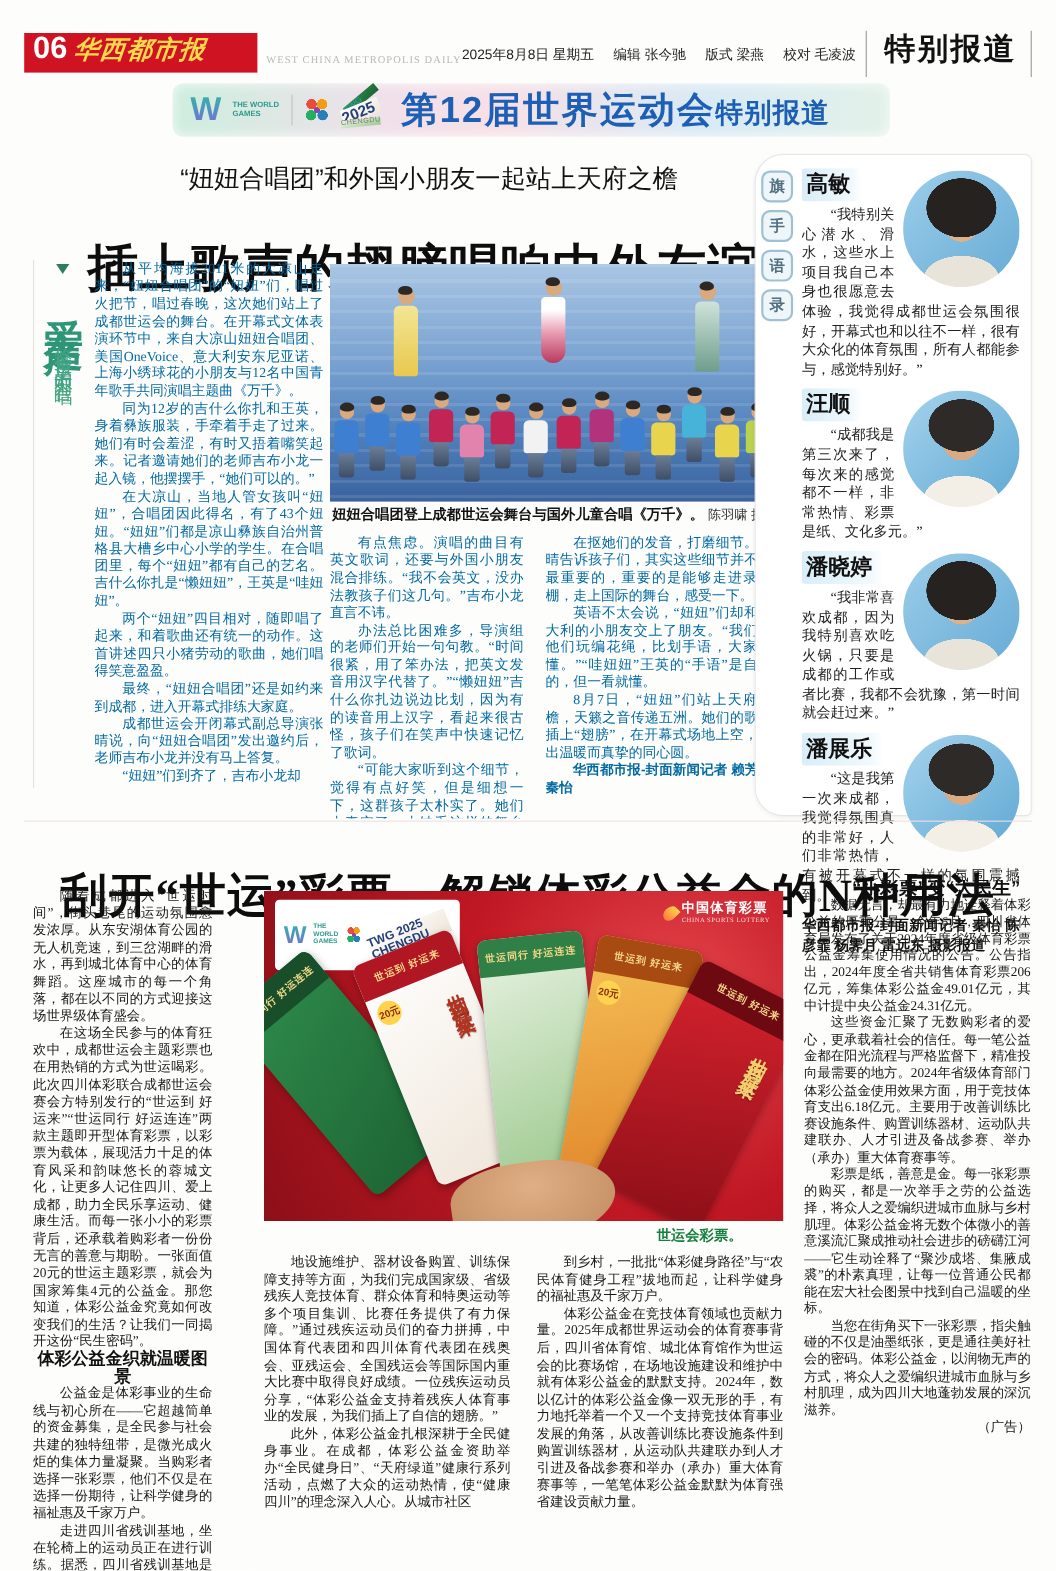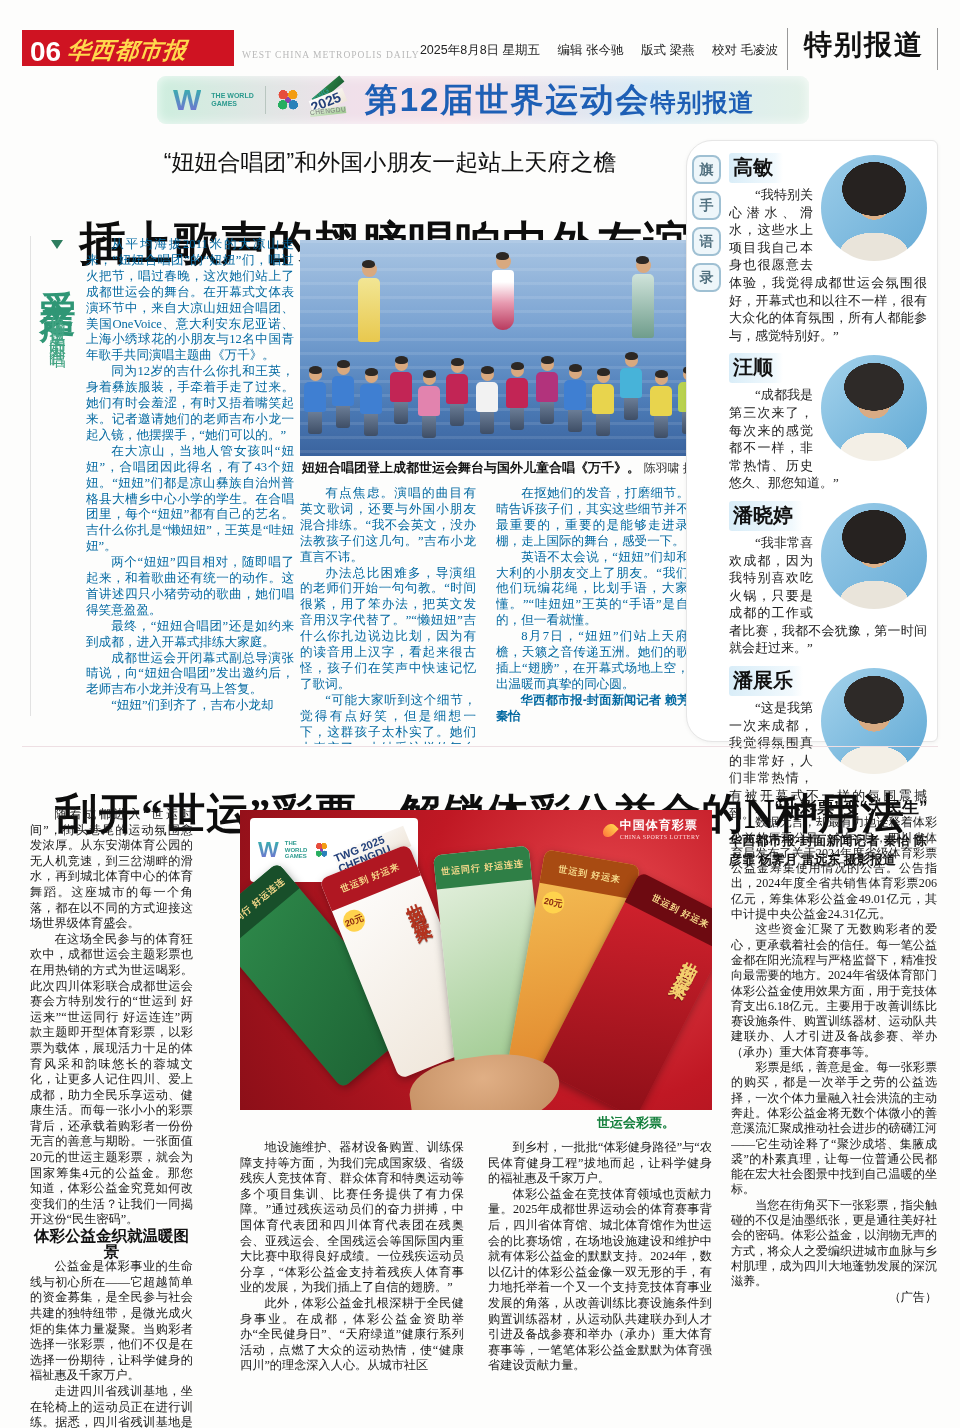--- a/index.html
+++ b/index.html
@@ -1,21 +1,21 @@
 <!DOCTYPE html>
 <html><head>
 <meta charset="utf-8">
 <style>
   html,body{margin:0;padding:0;}
   body{width:960px;height:1428px;background:#ffffff;font-family:"Liberation Serif","DejaVu Serif",serif;color:#141414;}
   #page{position:relative;width:960px;height:1428px;overflow:hidden;background:#fdfdfc;}
 
   
   .top-bar{position:absolute;left:22px;top:28px;width:916px;height:42px;}
-  .pn-box{position:absolute;left:0;top:2px;width:212px;height:36px;background:#cf1322;display:flex;align-items:flex-end;gap:6px;padding:0 8px;box-sizing:border-box;}
+  .pn-box{position:absolute;left:0;top:2px;width:212px;height:36px;background:#cf1322;display:flex;align-items:flex-start;gap:6px;padding:0 8px;box-sizing:border-box;}
   .pn{font-family:"Liberation Sans","DejaVu Sans",sans-serif;font-weight:900;font-size:28px;color:#fff;line-height:1;}
   .mast-cn{font-weight:900;font-size:23px;color:#ffd94d;font-style:italic;letter-spacing:1px;transform:skewX(-6deg);white-space:nowrap;}
   .mast-en{position:absolute;left:220px;top:22px;font-size:9.5px;color:#b9b9b9;letter-spacing:1px;white-space:nowrap;}
   .date-staff{position:absolute;right:160px;top:14px;font-size:12.5px;color:#222;white-space:nowrap;font-family:"Liberation Sans","DejaVu Sans",sans-serif;}
   .date-staff span{margin-left:14px;}
   .sec-div{position:absolute;top:0;width:1px;height:42px;background:#999;}
   .section-label{position:absolute;right:14px;top:-2px;font-family:"Liberation Sans","DejaVu Sans",sans-serif;font-weight:900;font-size:28px;color:#111;letter-spacing:2px;}
 
   
   .games-banner{position:absolute;left:157px;top:76px;width:652px;height:48px;border-radius:9px;
@@ -305,21 +305,21 @@
       <span class="tab-badge">录</span>
     </div>
     <div class="qitem q-female">
       <div class="qphoto"></div>
       <h3 class="qname">高敏</h3>
       <p class="qtext">“我特别关心潜水、滑水，这些水上项目我自己本身也很愿意去体验，我觉得成都世运会氛围很好，开幕式也和以往不一样，很有大众化的体育氛围，所有人都能参与，感觉特别好。”</p>
     </div>
     <div class="qitem">
       <div class="qphoto"></div>
       <h3 class="qname">汪顺</h3>
-      <p class="qtext">“成都我是第三次来了，每次来的感觉都不一样，非常热情、历史悠久、那您知道。”</p>
+      <p class="qtext">“成都我是第三次来了，每次来的感觉都不一样，非常热情、彩票是纸、文化多元。”</p>
     </div>
     <div class="qitem q-female">
       <div class="qphoto"></div>
       <h3 class="qname">潘晓婷</h3>
       <p class="qtext">“我非常喜欢成都，因为我特别喜欢吃火锅，只要是成都的工作或者比赛，我都不会犹豫，第一时间就会赶过来。”</p>
     </div>
     <div class="qitem">
       <div class="qphoto"></div>
       <h3 class="qname">潘展乐</h3>
       <p class="qtext">“这是我第一次来成都，我觉得氛围真的非常好，人们非常热情，有被开幕式不一样的氛围震撼到。”</p>
@@ -383,18 +383,18 @@
     <p>此外，体彩公益金扎根深耕于全民健身事业。在成都，体彩公益金资助举办“全民健身日”、“天府绿道”健康行系列活动，点燃了大众的运动热情，使“健康四川”的理念深入人心。从城市社区</p>
   </div>
   <div class="a2-colC body2">
     <p>到乡村，一批批“体彩健身路径”与“农民体育健身工程”拔地而起，让科学健身的福祉惠及千家万户。</p>
     <p>体彩公益金在竞技体育领域也贡献力量。2025年成都世界运动会的体育赛事背后，四川省体育馆、城北体育馆作为世运会的比赛场馆，在场地设施建设和维护中就有体彩公益金的默默支持。2024年，数以亿计的体彩公益金像一双无形的手，有力地托举着一个又一个支持竞技体育事业发展的角落，从改善训练比赛设施条件到购置训练器材，从运动队共建联办到人才引进及备战参赛和举办（承办）重大体育赛事等，一笔笔体彩公益金默默为体育强省建设贡献力量。</p>
   </div>
   <div class="a2-colD body2">
     <p class="subhead sh2">“小彩票”变“大民生”</p>
     <p>数据无言，却最有力地诠释着体彩公益的厚重分量。今年6月，四川省体育局发布了关于2024年度省级体育彩票公益金筹集使用情况的公告。公告指出，2024年度全省共销售体育彩票206亿元，筹集体彩公益金49.01亿元，其中计提中央公益金24.31亿元。</p>
     <p>这些资金汇聚了无数购彩者的爱心，更承载着社会的信任。每一笔公益金都在阳光流程与严格监督下，精准投向最需要的地方。2024年省级体育部门体彩公益金使用效果方面，用于竞技体育支出6.18亿元。主要用于改善训练比赛设施条件、购置训练器材、运动队共建联办、人才引进及备战参赛、举办（承办）重大体育赛事等。</p>
-    <p>彩票是纸，善意是金。每一张彩票的购买，都是一次举手之劳的公益选择，一次个体力量融入社会洪流的主动奔赴。体彩公益金将无数个体微小的善意溪流汇聚成推动社会进步的磅礴江河——它生动诠释了“聚沙成塔、集腋成裘”的朴素真理，让每一位普通公民都能在宏大社会图景中找到自己温暖的坐标。</p>
+    <p>彩票是纸，善意是金。每一张彩票的购买，都是一次举手之劳的公益选择，将众人之爱编织进城市血脉与乡村肌理。体彩公益金将无数个体微小的善意溪流汇聚成推动社会进步的磅礴江河——它生动诠释了“聚沙成塔、集腋成裘”的朴素真理，让每一位普通公民都能在宏大社会图景中找到自己温暖的坐标。</p>
     <p>当您在街角买下一张彩票，指尖触碰的不仅是油墨纸张，更是通往美好社会的密码。体彩公益金，以润物无声的方式，将众人之爱编织进城市血脉与乡村肌理，成为四川大地蓬勃发展的深沉滋养。</p>
     <p class="ad-mark">（广告）</p>
   </div>
 
 </div>
 
 </body></html>

